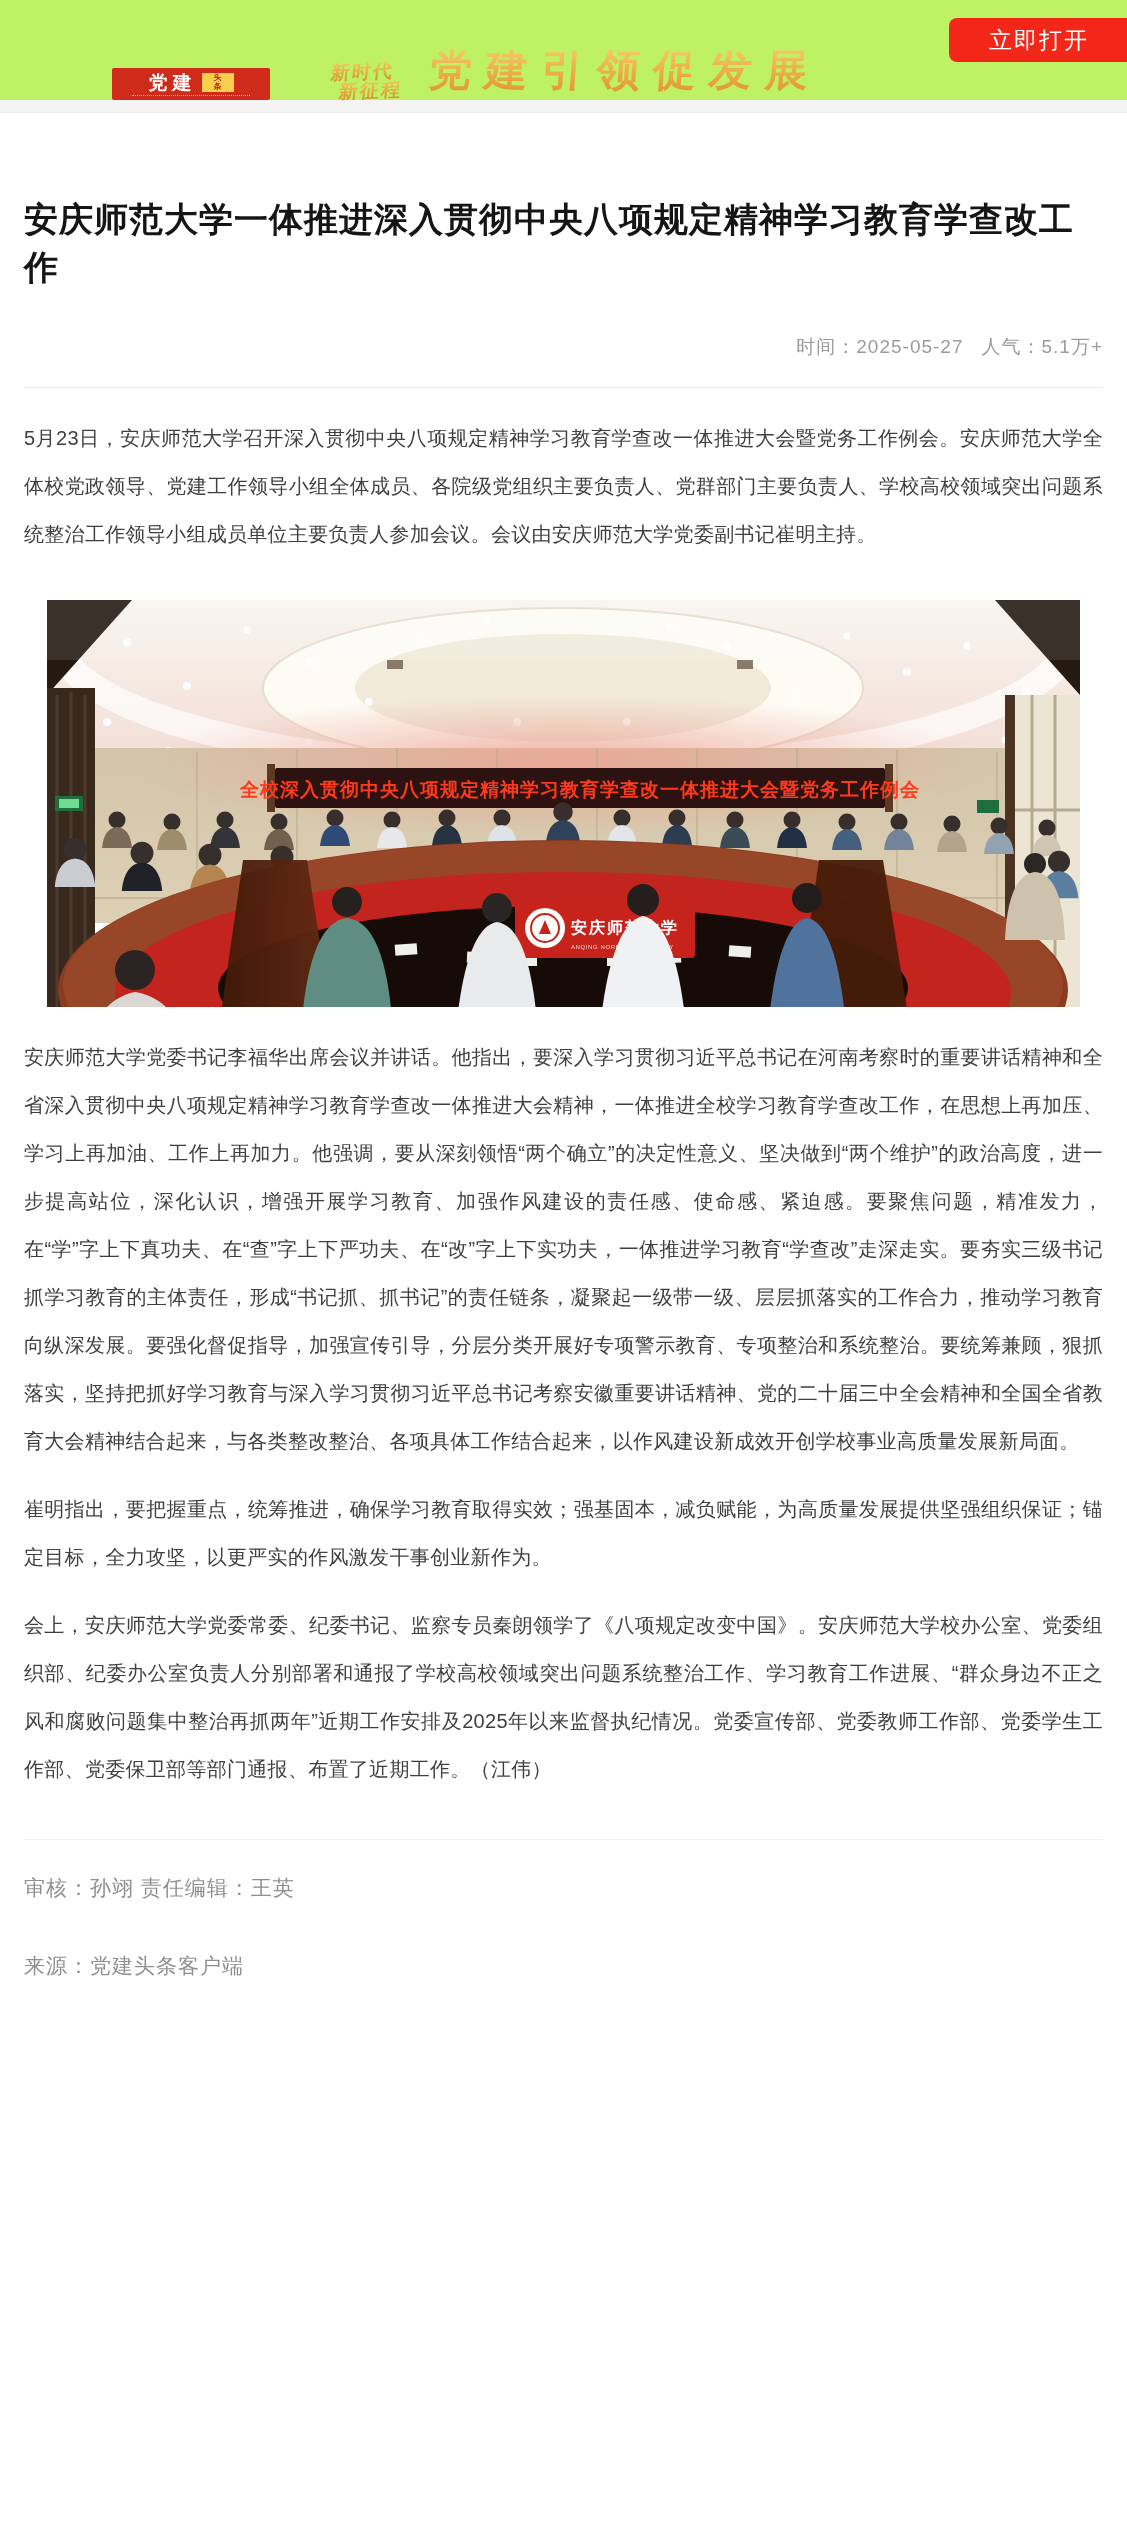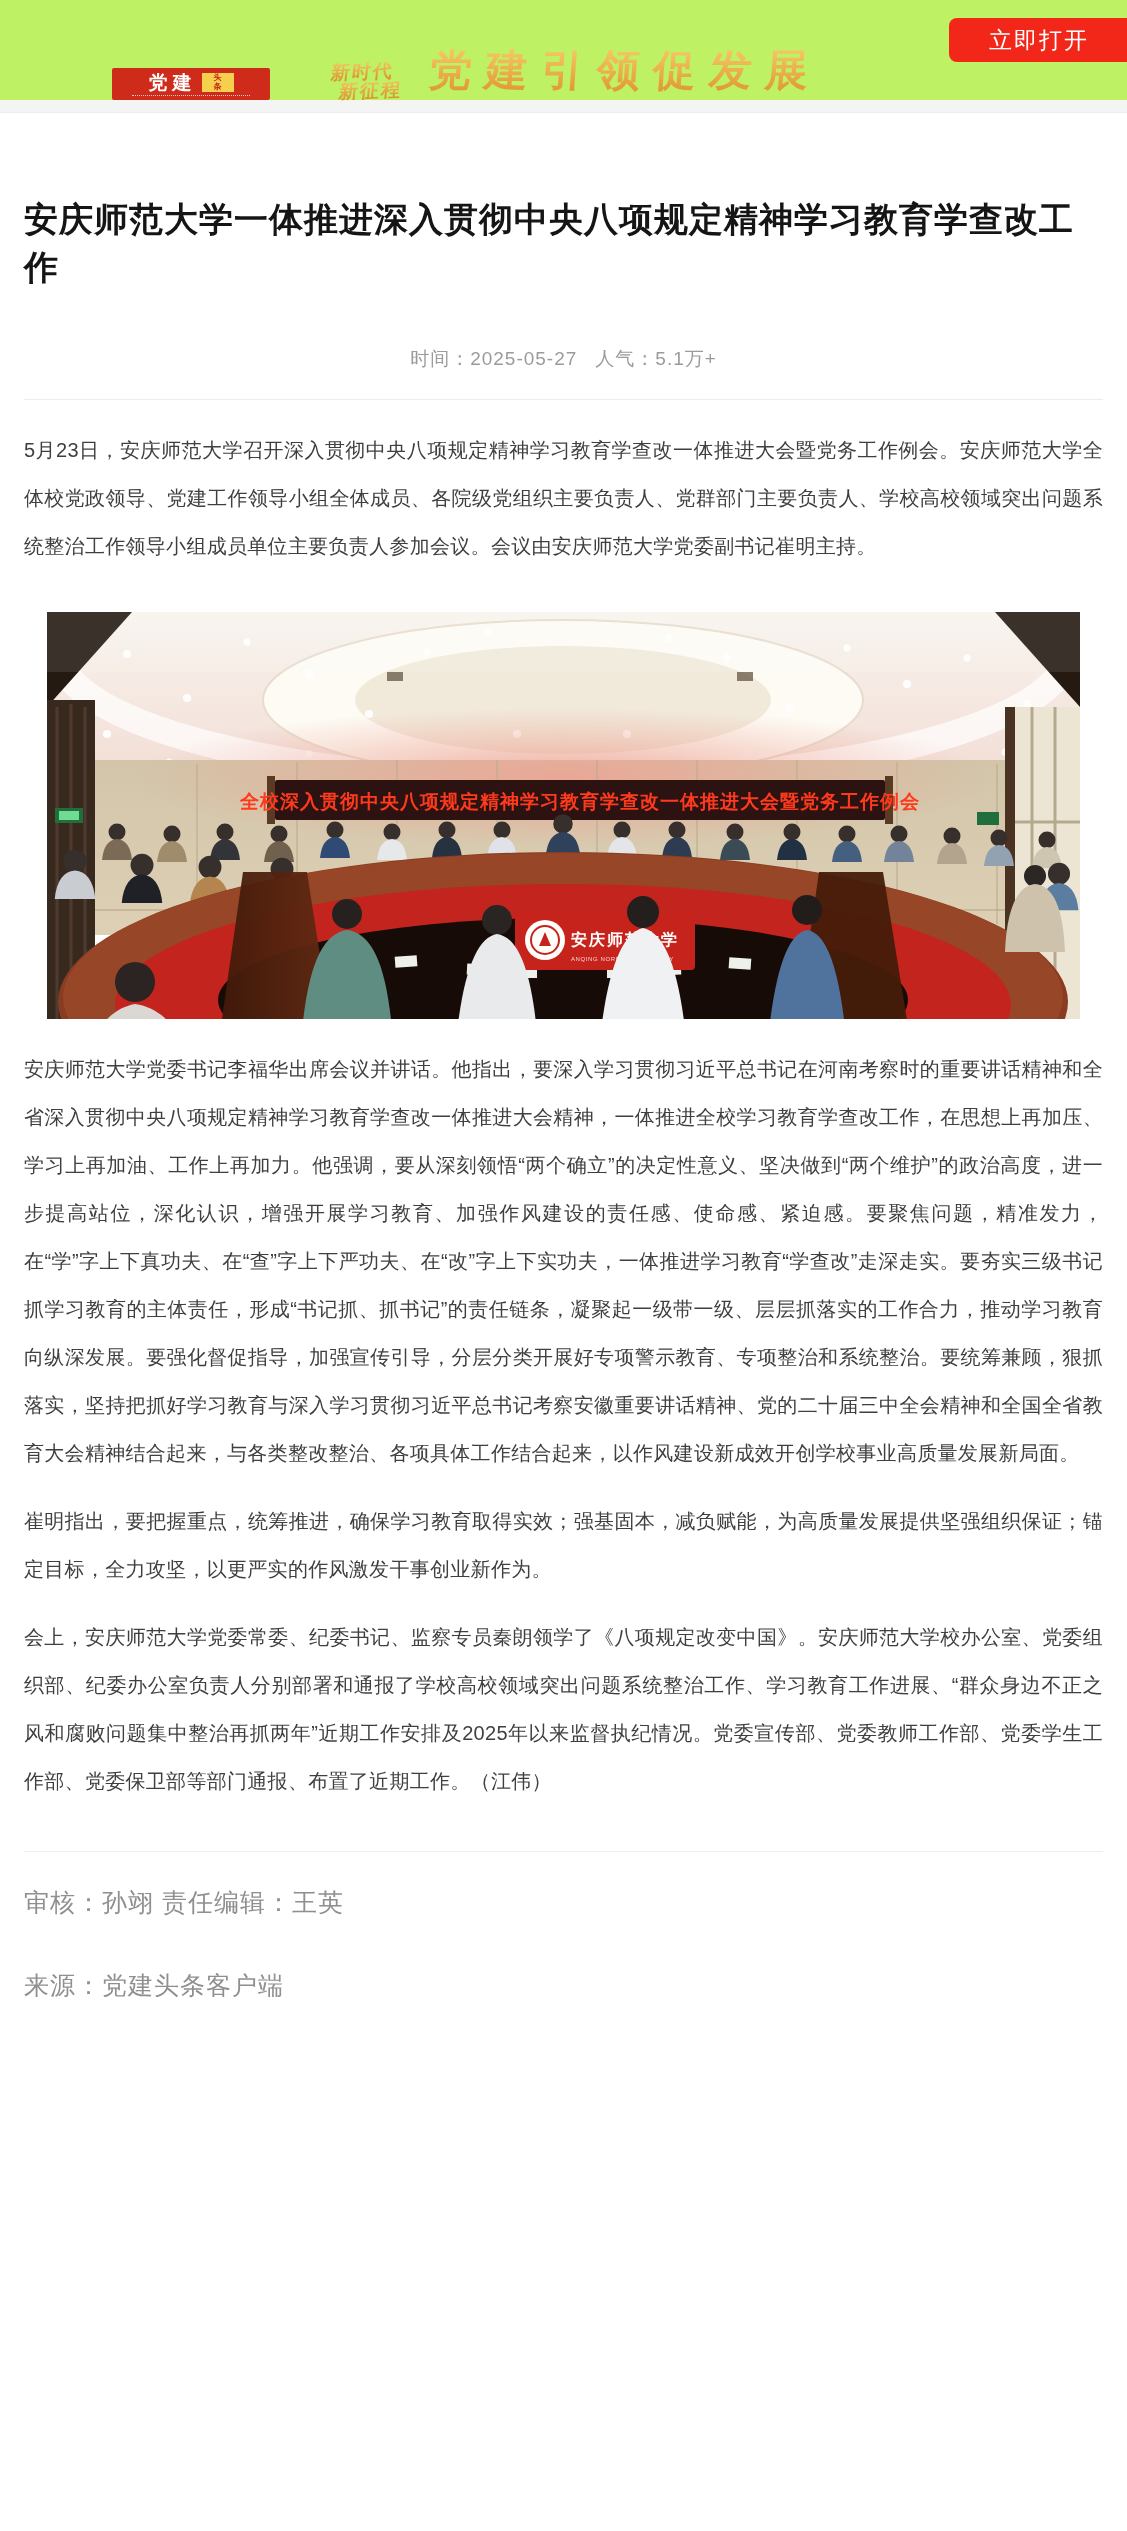--- a/index.html
+++ b/index.html
@@ -23,31 +23,31 @@
         background:linear-gradient(180deg,#f8d06e,#dd8f2a);-webkit-background-clip:text;background-clip:text;color:transparent;
         text-shadow:none;white-space:nowrap;}
   .open-btn{position:absolute;right:-8px;top:18px;height:44px;padding:0 46px 0 40px;background:#f2271a;color:#fff;
         font-size:23px;letter-spacing:2px;border:none;border-radius:8px;font-family:inherit;cursor:pointer;}
 
   .gap-strip{height:12px;background:#f4f4f4;border-bottom:1px solid #ededed;}
 
   
   .article{padding:0 24px;background:#fff;}
   .title{margin:82px 0 0;font-size:34px;line-height:1.42;font-weight:700;color:#151515;letter-spacing:1px;}
-  .meta{margin-top:54px;text-align:center;color:#9b9b9b;font-size:19px;letter-spacing:1px;}
+  .meta{margin-top:42px;text-align:right;color:#9b9b9b;font-size:19px;letter-spacing:1px;}
   .meta .gap{display:inline-block;width:18px;}
   .divider{margin-top:27px;border-bottom:1px solid #ececec;}
   .article p{margin:26px 0 0;font-size:20px;line-height:48px;color:#3f3f3f;text-align:justify;letter-spacing:.3px;}
   .article p + p{margin-top:20px;}
   figure.photo{margin:42px auto 24px;width:1033px;height:407px;display:block;overflow:hidden;}
   figure.photo svg{display:block;}
 
   
   .ftr{margin-top:46px;border-top:1px solid #efefef;padding:34px 0 54px;}
-  .ftr div{color:#8f8f8f;font-size:25px;letter-spacing:1px;}
+  .ftr div{color:#8f8f8f;font-size:21px;letter-spacing:1px;}
   .ftr .src{margin-top:50px;}
 </style>
 </head>
 <body>
 
 <header class="hdr">
   <div class="logo">
     <div class="logo-row">
       <span class="logo-text">党建</span>
       <span class="logo-badge">头条</span>

